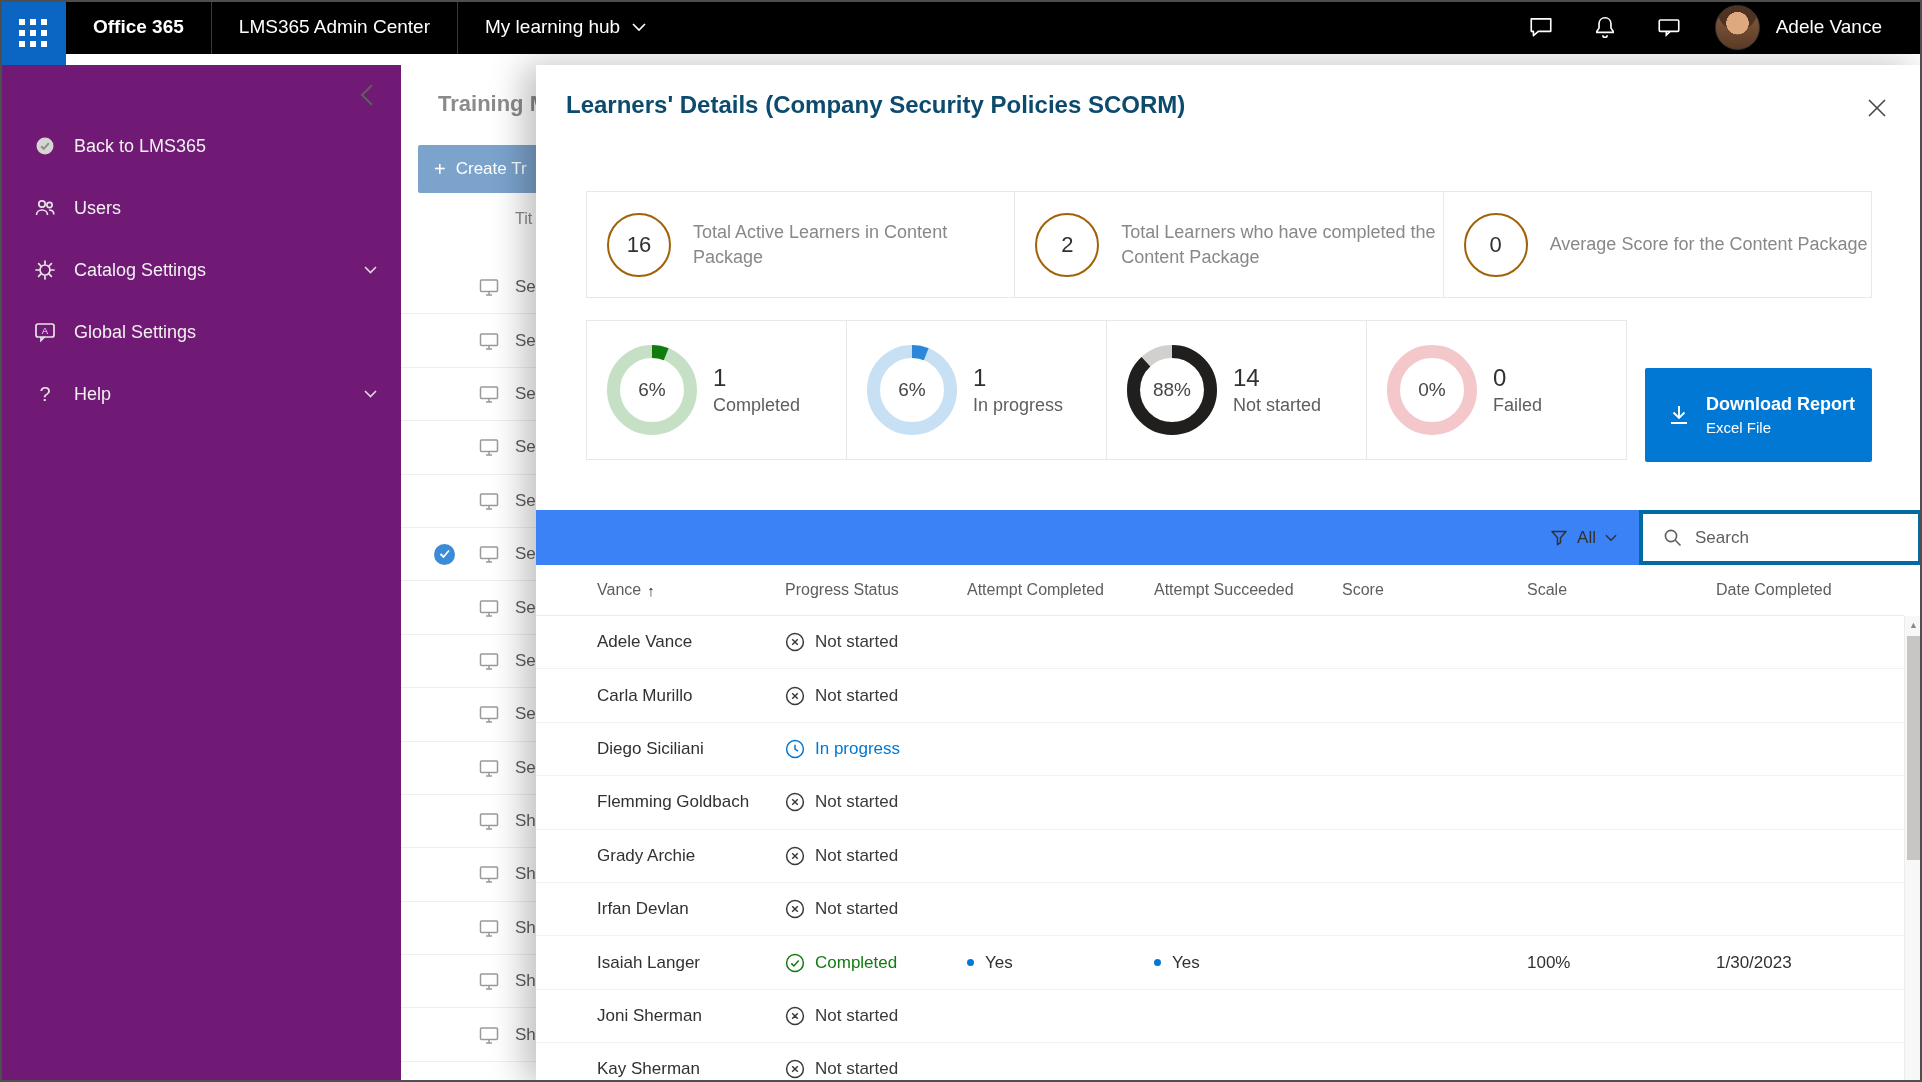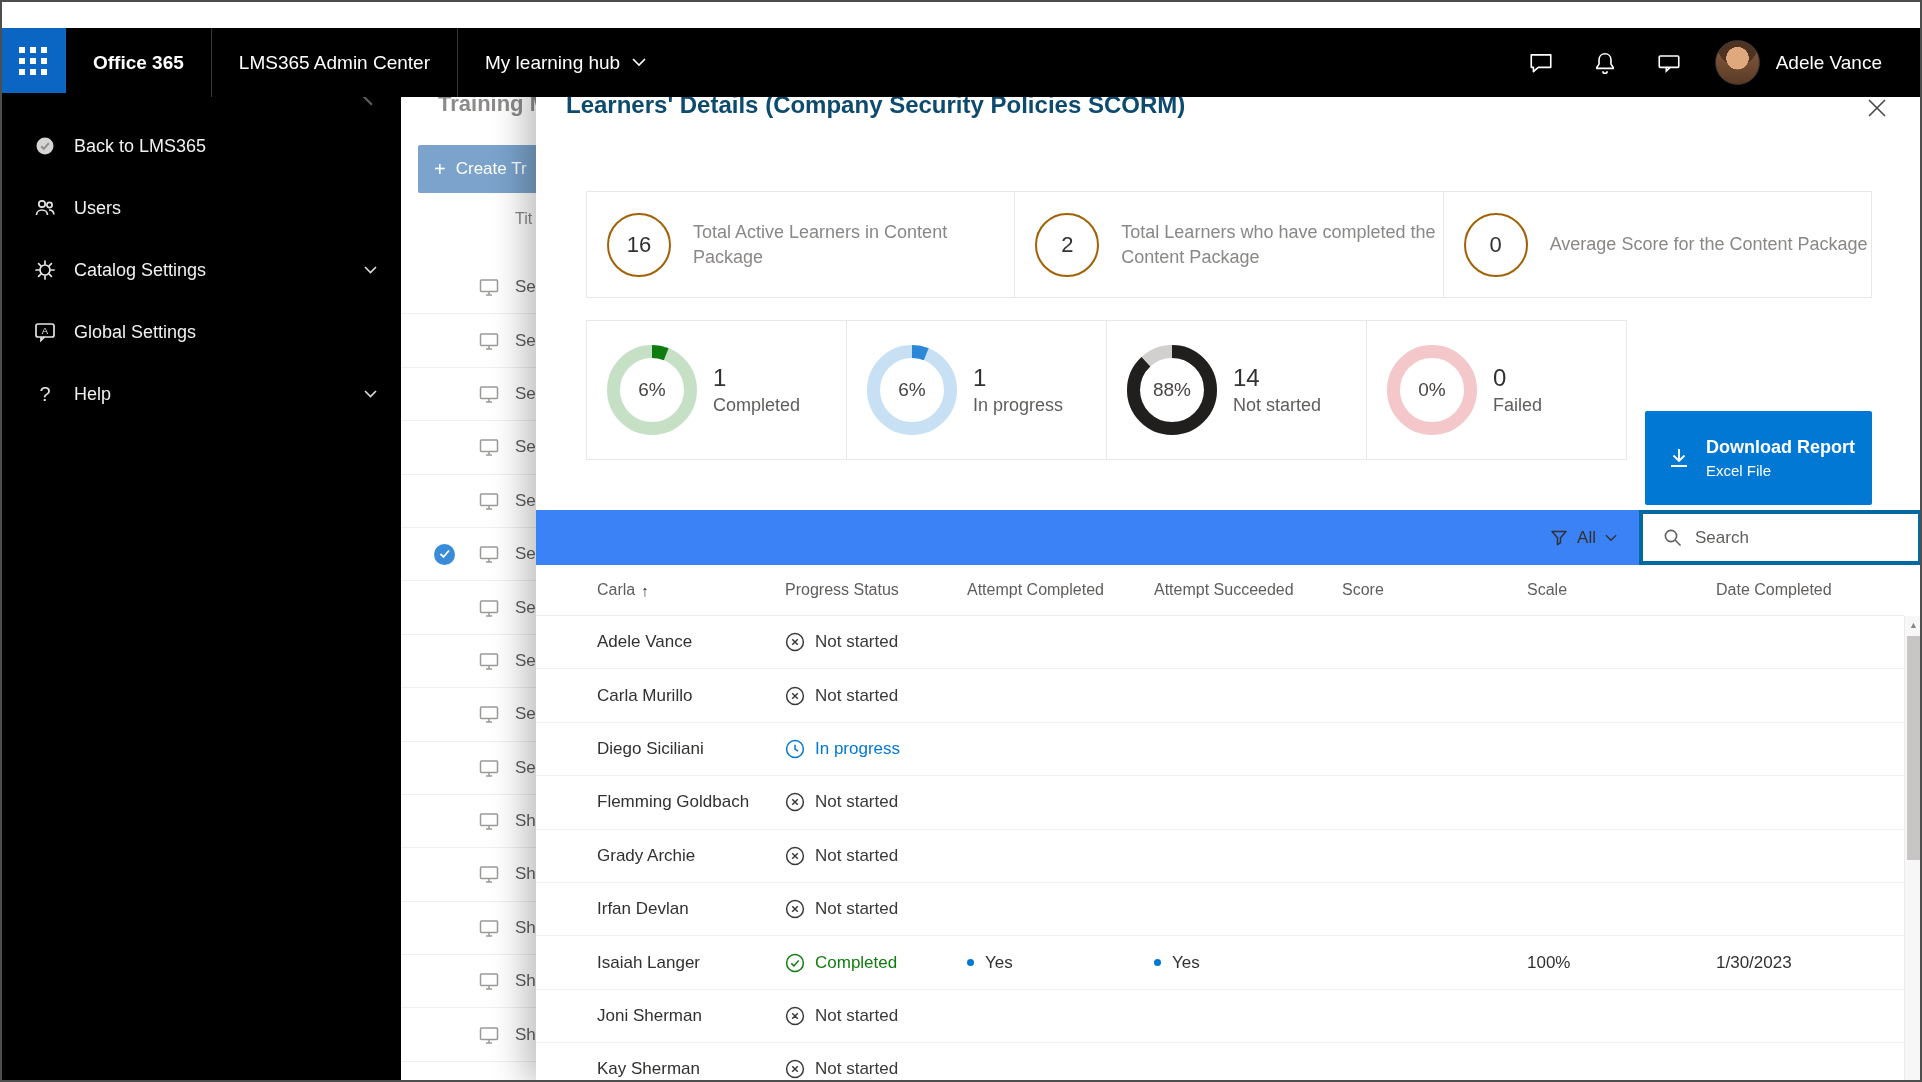--- a/index.html
+++ b/index.html
@@ -5,42 +5,42 @@
   * { margin:0; padding:0; box-sizing:border-box; }
   html,body { width:1922px; height:1082px; }
   body {
     position:relative; overflow:hidden; background:#fff;
     font-family:"Liberation Sans","DejaVu Sans",sans-serif;
     color:#323130;
   }
   .window-frame { position:absolute; inset:0; border:2px solid #4e4e4e; pointer-events:none; z-index:1000; }
 
   
-  .topbar { position:absolute; top:0; left:0; right:0; height:69px; background:#000; display:flex; align-items:stretch; z-index:100;margin-top:28px; }
+  .topbar { position:absolute; top:0; left:0; right:0; height:54px; background:#000; display:flex; align-items:stretch; z-index:100; }
   .waffle-btn { width:66px; height:65px; background:#0a66c2; display:flex; align-items:center; justify-content:center; cursor:pointer; }
   .waffle { display:grid; grid-template-columns:repeat(3,6px); grid-template-rows:repeat(3,6px); gap:5px; }
   .waffle span { background:#fff; display:block; }
   .tb-item { display:flex; align-items:center; padding:0 27px; color:#fff; font-size:19px; white-space:nowrap; cursor:pointer; }
   .tb-item.brand { font-weight:600; }
   .tb-sep { width:1px; background:#383838; }
   .tb-chevron { margin-left:12px; display:flex; }
   .tb-right { margin-left:auto; display:flex; align-items:center; padding-right:40px; }
   .tb-iconbtn { width:64px; height:65px; display:flex; align-items:center; justify-content:center; cursor:pointer; }
   .tb-iconbtn svg { stroke:#fff; fill:none; stroke-width:1.5; }
   .avatar { width:45px; height:45px; border-radius:50%; margin:0 16px 0 14px; cursor:pointer;
     background:
       radial-gradient(circle at 50% 40%, #e0a87d 0 33%, rgba(0,0,0,0) 34%),
       radial-gradient(circle at 50% 10%, #4e3322 0 45%, rgba(0,0,0,0) 46%),
       linear-gradient(180deg,#8a5e3f,#5a3b26);
     border:1px solid #333;
   }
   .tb-username { color:#fff; font-size:19px; }
 
   
-  .sidebar { position:absolute; top:65px; left:0; width:401px; bottom:0; background:#000000; z-index:1; }
+  .sidebar { position:absolute; top:65px; left:0; width:401px; bottom:0; background:#701a75; z-index:1; }
   .collapse-btn { position:absolute; top:16px; right:20px; width:28px; height:28px; display:flex; align-items:center; justify-content:center; cursor:pointer; color:#5f5e5d; }
   .sidenav { position:absolute; top:50px; left:0; right:0; }
   .nav-item { height:62px; display:flex; align-items:center; padding:0 24px 0 33px; gap:17px; color:#f2f1f0; font-size:18px; cursor:pointer; }
   .nav-item.selected { background:#979593; }
   .nav-item .nav-icon { width:24px; height:24px; display:flex; align-items:center; justify-content:center; color:#e6e5e4; flex:none; }
   .nav-item .nav-icon svg { stroke:currentColor; fill:none; stroke-width:1.7; }
   .nav-item .item-chevron { margin-left:auto; color:#dddcdb; display:flex; }
   .help-glyph { font-size:20px; color:#e6e5e4; }
 
   
@@ -70,21 +70,21 @@
   .donut-row { position:absolute; left:50px; top:255px; width:1041px; height:140px; display:flex; }
   .donut-card { flex:1; border:1px solid #e9e8e7; margin-left:-1px; display:flex; align-items:center; padding-left:20px; gap:16px; background:#fff; }
   .donut-card:first-child { margin-left:0; }
   .donut-wrap { position:relative; width:90px; height:90px; flex:none; }
   .donut-svg circle { fill:none; stroke-width:13; }
   .donut-arc { transform:rotate(-90deg); transform-origin:45px 45px; }
   .donut-pct { position:absolute; inset:0; display:flex; align-items:center; justify-content:center; font-size:19px; color:#484644; }
   .donut-value { font-size:24px; color:#323130; }
   .donut-label { font-size:18px; color:#605e5c; margin-top:3px; }
 
-  .download-btn { position:absolute; left:1109px; top:303px; width:227px; height:94px; background:#0078d4; border:none; border-radius:2px; color:#fff; display:flex; align-items:center; gap:15px; padding-left:22px; cursor:pointer; text-align:left;margin-top:43px; }
+  .download-btn { position:absolute; left:1109px; top:303px; width:227px; height:94px; background:#0078d4; border:none; border-radius:2px; color:#fff; display:flex; align-items:center; gap:15px; padding-left:22px; cursor:pointer; text-align:left; }
   .dl-icon { display:flex; flex:none; }
   .dl-title { font-size:18px; font-weight:700; }
   .dl-sub { font-size:15px; margin-top:4px; font-weight:400; }
 
   .filter-bar { position:absolute; left:0; top:445px; width:1103px; height:55px; background:#3b82f6; display:flex; align-items:center; justify-content:flex-end; padding-right:14px; }
   .filter-all { display:flex; align-items:center; gap:9px; cursor:pointer; color:#323130; font-size:17px; padding:6px 8px; }
   .filter-all svg { stroke:#323130; fill:none; stroke-width:1.5; }
   .search-box { position:absolute; left:1103px; top:445px; right:0; height:55px; background:#fff; border:4px solid #0369a1; display:flex; align-items:center; gap:13px; padding-left:20px; }
   .search-box svg { stroke:#605e5c; fill:none; stroke-width:1.6; flex:none; }
   .search-input { border:none; outline:none; flex:1; font-size:17px; font-family:inherit; color:#323130; height:100%; background:transparent; }
@@ -519,21 +519,21 @@
   <div class="search-box">
     <svg width="19" height="19" viewBox="0 0 19 19">
         <circle cx="8" cy="8" r="5.6"></circle>
         <path d="M12.3 12.3L17.5 17.5"></path>
       </svg>
     <input class="search-input" type="text" placeholder="Search" style="">
   </div>
 
   <div class="thead">
     <div class="th">
-      <span>Carla</span>
+      <span>Vance</span>
       <span class="sort-arrow">↑</span>
     </div>
     <div class="th">Progress Status</div>
     <div class="th">Attempt Completed</div>
     <div class="th">Attempt Succeeded</div>
     <div class="th">Score</div>
     <div class="th">Scale</div>
     <div class="th">Date Completed</div>
   </div>
   <div class="tbody">

